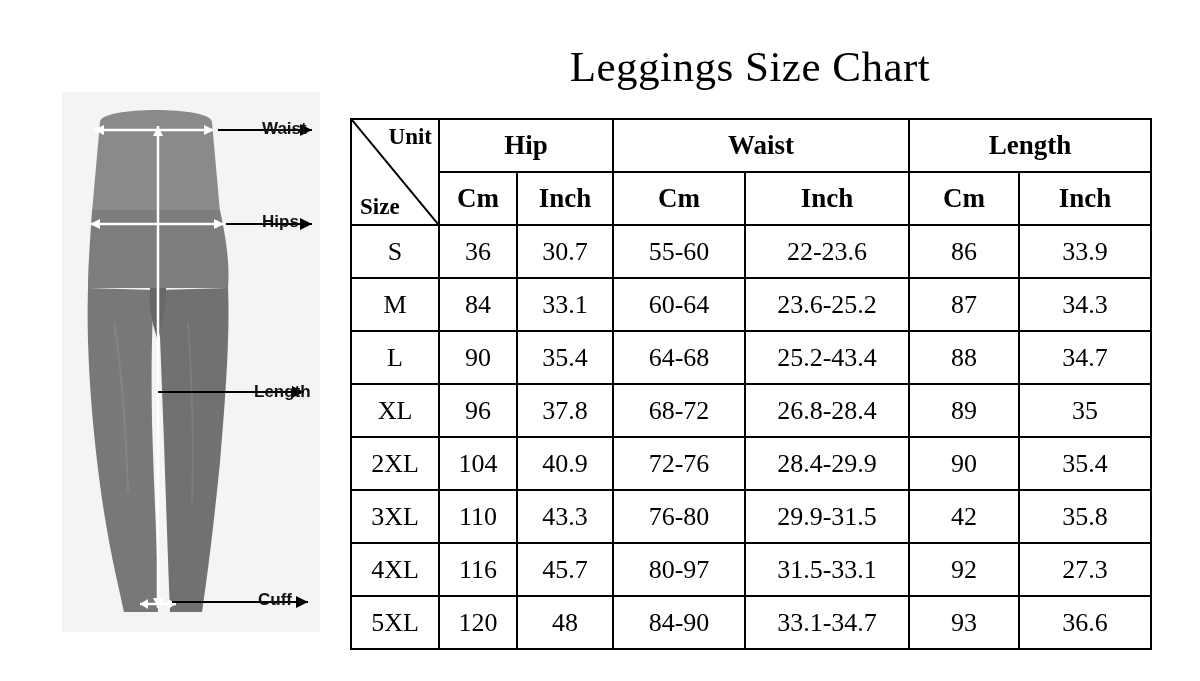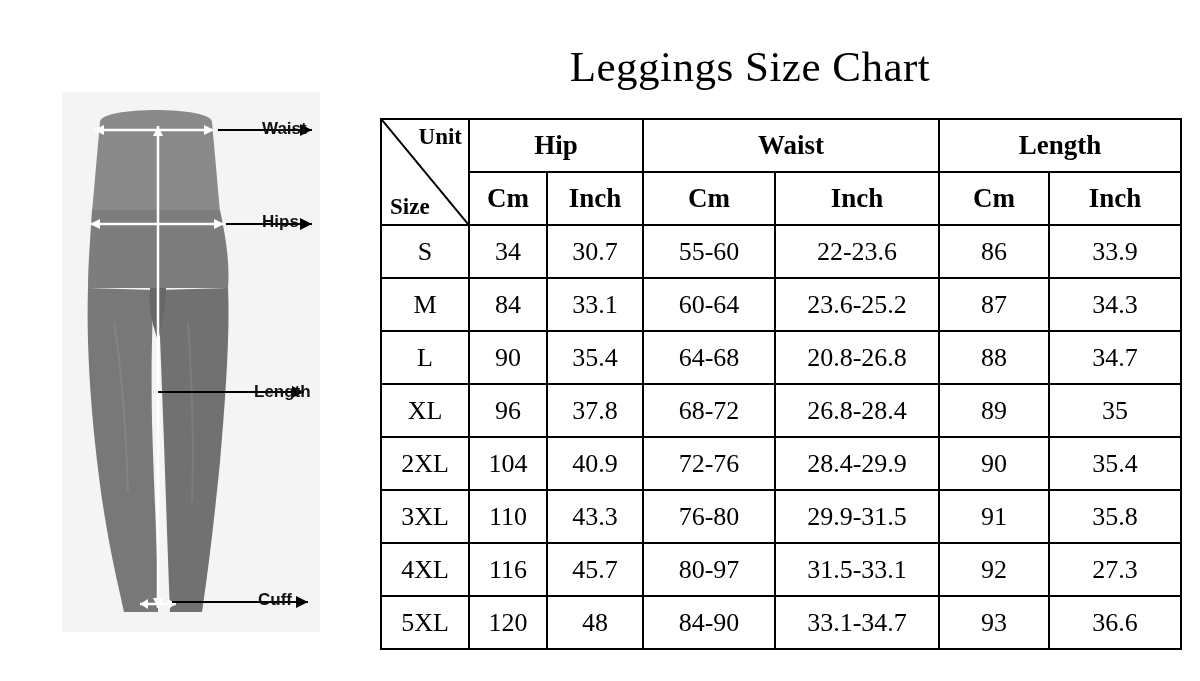--- a/index.html
+++ b/index.html
@@ -66,21 +66,20 @@
     letter-spacing: 0.5px;
     color: #000000;
   }
 
   
   .table-wrap {
     position: absolute;
     left: 350px;
     top: 118px;
     width: 800px;
-    margin-left: 30px;
   }
   table.size-table {
     border-collapse: collapse;
     table-layout: fixed;
     width: 800px;
     background: #ffffff;
   }
   table.size-table th,
   table.size-table td {
     border: 2px solid #000000;
@@ -229,42 +228,42 @@
           <th>Inch</th>
           <th>Cm</th>
           <th>Inch</th>
           <th>Cm</th>
           <th>Inch</th>
         </tr>
       </thead>
       <tbody>
         <tr>
           <td class="size-cell">S</td>
-          <td>34</td>
+          <td>36</td>
           <td>30.7</td>
           <td>55-60</td>
           <td>22-23.6</td>
           <td>86</td>
           <td>33.9</td>
         </tr>
         <tr>
           <td class="size-cell">M</td>
           <td>84</td>
           <td>33.1</td>
           <td>60-64</td>
           <td>23.6-25.2</td>
           <td>87</td>
           <td>34.3</td>
         </tr>
         <tr>
           <td class="size-cell">L</td>
           <td>90</td>
           <td>35.4</td>
           <td>64-68</td>
-          <td>20.8-26.8</td>
+          <td>25.2-43.4</td>
           <td>88</td>
           <td>34.7</td>
         </tr>
         <tr>
           <td class="size-cell">XL</td>
           <td>96</td>
           <td>37.8</td>
           <td>68-72</td>
           <td>26.8-28.4</td>
           <td>89</td>
@@ -278,21 +277,21 @@
           <td>28.4-29.9</td>
           <td>90</td>
           <td>35.4</td>
         </tr>
         <tr>
           <td class="size-cell">3XL</td>
           <td>110</td>
           <td>43.3</td>
           <td>76-80</td>
           <td>29.9-31.5</td>
-          <td>91</td>
+          <td>42</td>
           <td>35.8</td>
         </tr>
         <tr>
           <td class="size-cell">4XL</td>
           <td>116</td>
           <td>45.7</td>
           <td>80-97</td>
           <td>31.5-33.1</td>
           <td>92</td>
           <td>27.3</td>

